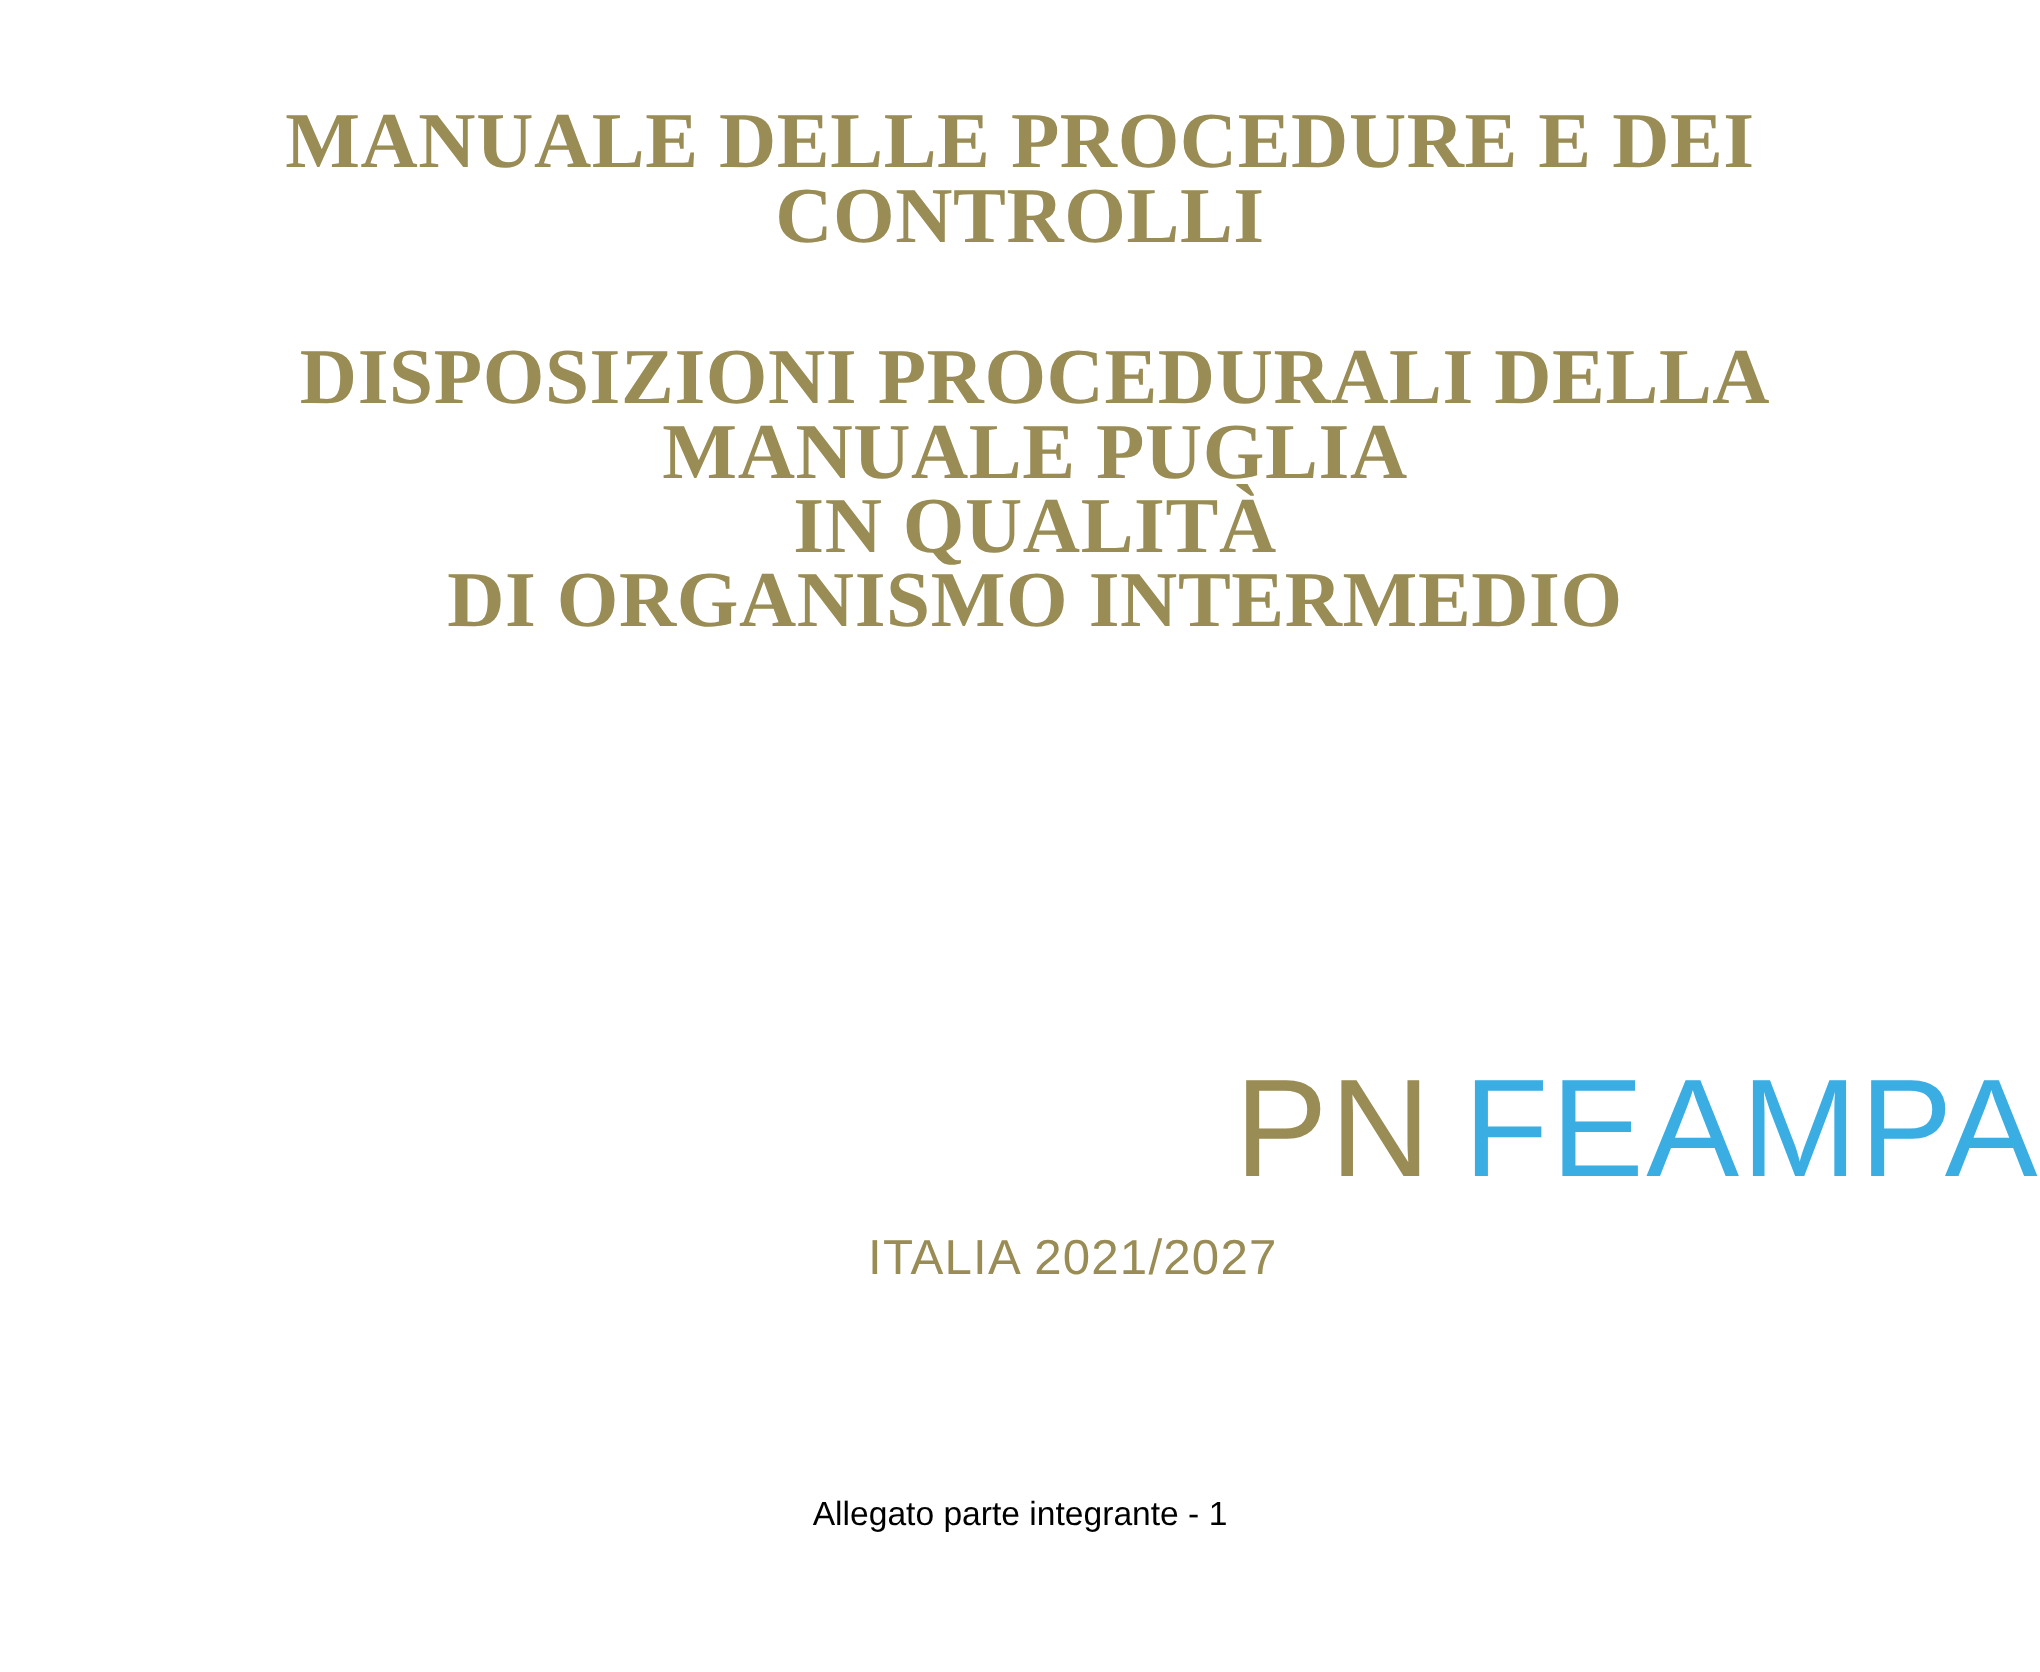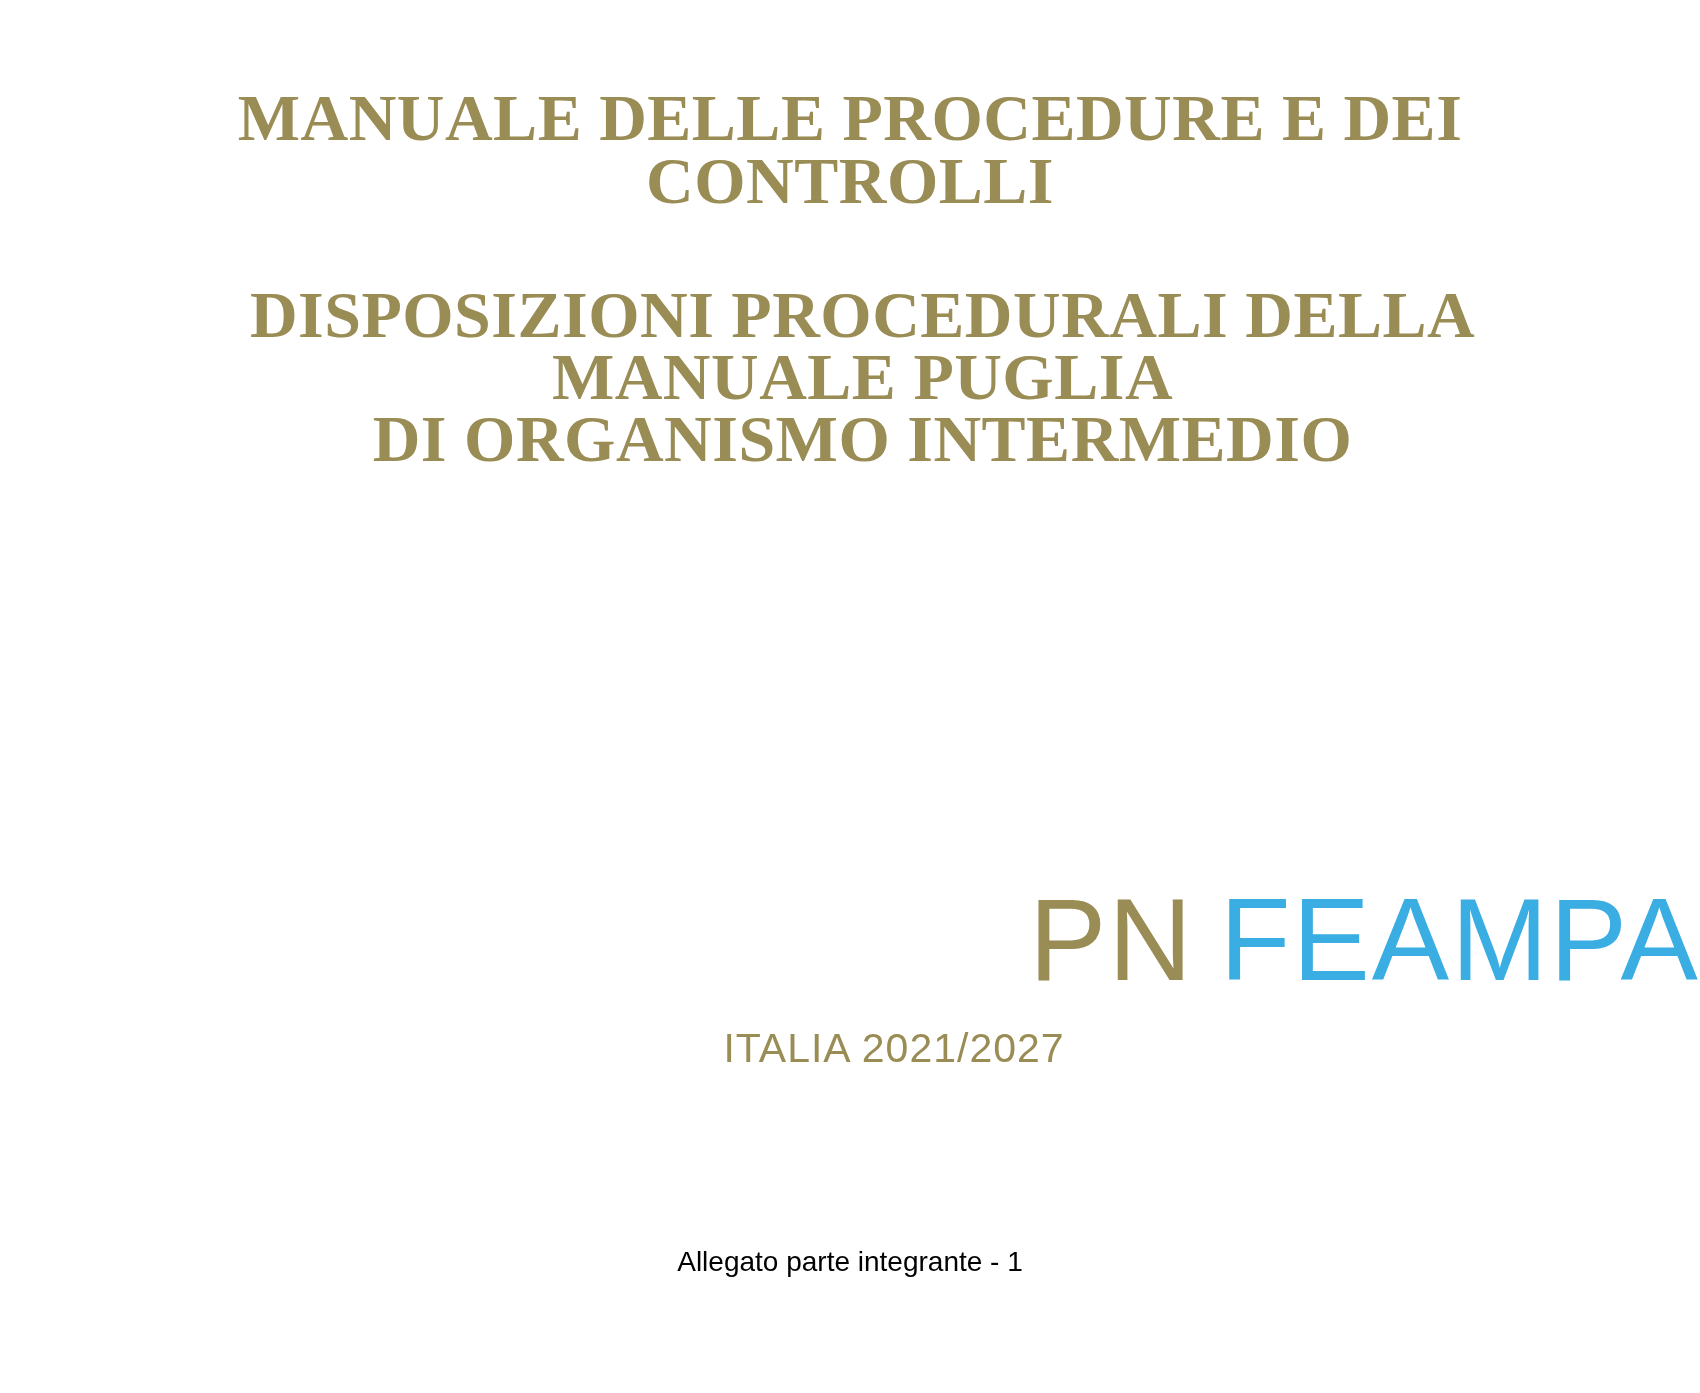--- a/index.html
+++ b/index.html
@@ -94,20 +94,21 @@
 <div class="page">
 
   <div class="title-block">
     <div>MANUALE DELLE PROCEDURE E DEI</div>
     <div>CONTROLLI</div>
   </div>
 
   <div class="subtitle-block">
     <div>DISPOSIZIONI PROCEDURALI DELLA</div>
     <div>MANUALE PUGLIA</div>
+    <div>IN QUALITÀ</div>
     <div>DI ORGANISMO INTERMEDIO</div>
   </div>
 
   <div class="logo-line">
     <span class="logo-prefix">PN</span><span class="logo-program">FEAMPA</span>
   </div>
 
   <div class="edition-line">ITALIA 2021/2027</div>
 
   <div class="footer-line">Allegato parte integrante - 1</div>

